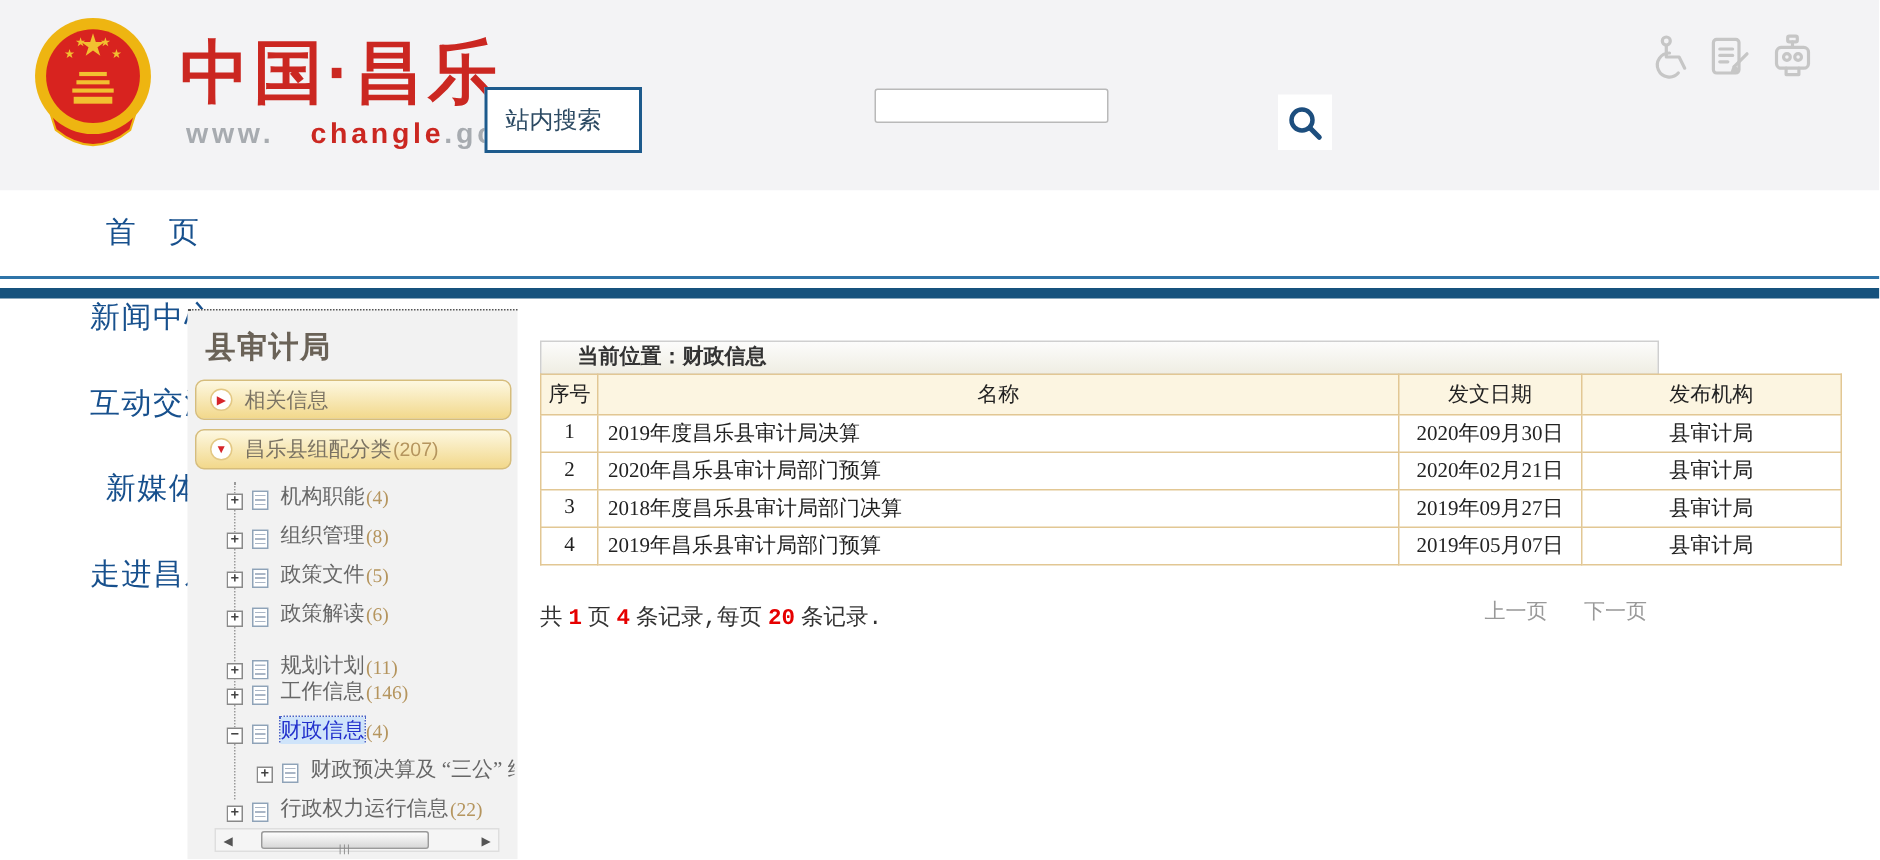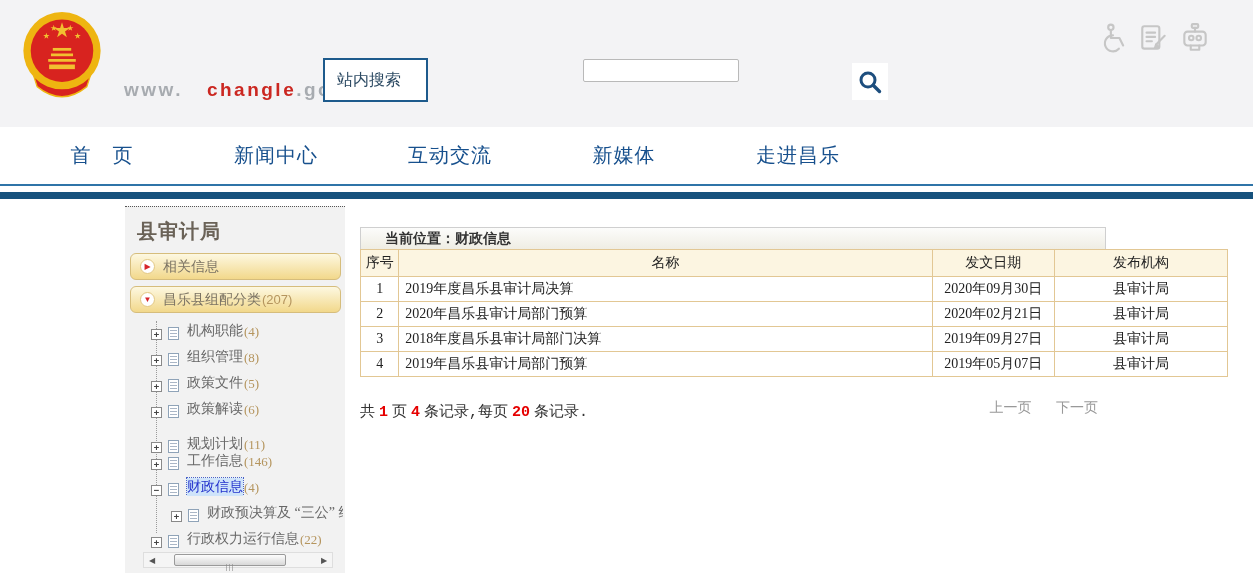--- a/index.html
+++ b/index.html
@@ -33,21 +33,21 @@
   .search-btn {
     position:absolute; left:852px; top:63px; width:36px; height:37px;
     background:#fff; border:none; cursor:pointer; display:flex;
     align-items:center; justify-content:center;
   }
   .header-icons { position:absolute; right:42px; top:22px; display:flex; gap:9px; }
   .hicon { width:32px; height:32px; cursor:pointer; }
   
   .nav {
     position:absolute; top:127px; left:0; width:1253px; height:57px;
-    background:#fff; display:flex; padding:0 15px;
+    background:#fff; display:flex; padding:0 15px;flex-direction:column;
   }
   .nav-item {
     width:174px; text-align:center; line-height:57px; font-size:20px;
     color:#17508d; text-decoration:none; cursor:pointer; letter-spacing:1px;
   }
   .nav-item.active { color:#b02a38; }
   .line-thin  { position:absolute; top:184px; left:0; width:1253px; height:2px; background:#2f74a8; }
   .line-thick { position:absolute; top:192px; left:0; width:1253px; height:7px; background:#16527d; }
   
   .sidebar {
@@ -143,20 +143,21 @@
       <use href="#st" transform="translate(33,31) scale(3.6)"></use>
       <use href="#st" transform="translate(41,22.5) scale(3.6)"></use>
       <use href="#st" transform="translate(59,22.5) scale(3.6)"></use>
       <use href="#st" transform="translate(67,31) scale(3.6)"></use>
       <rect x="40" y="44" width="20" height="3" fill="#f2c030"></rect>
       <rect x="38" y="50" width="24" height="3" fill="#f2c030"></rect>
       <rect x="35" y="56" width="30" height="3" fill="#f2c030"></rect>
       <rect x="36" y="62" width="28" height="5" fill="#f2c030"></rect>
     </svg>
 
+    <div class="site-title">中国·昌乐</div>
     <div class="site-url"><span>www.</span><span class="red">changle</span><span>.gov.cn</span></div>
 
     <div class="search-label-box">
       <span>站内搜索</span>
     </div>
 
     <input class="search-input" type="text" value="" style="">
 
     <button class="search-btn">
       <svg width="26" height="26" viewBox="0 0 26 26">

